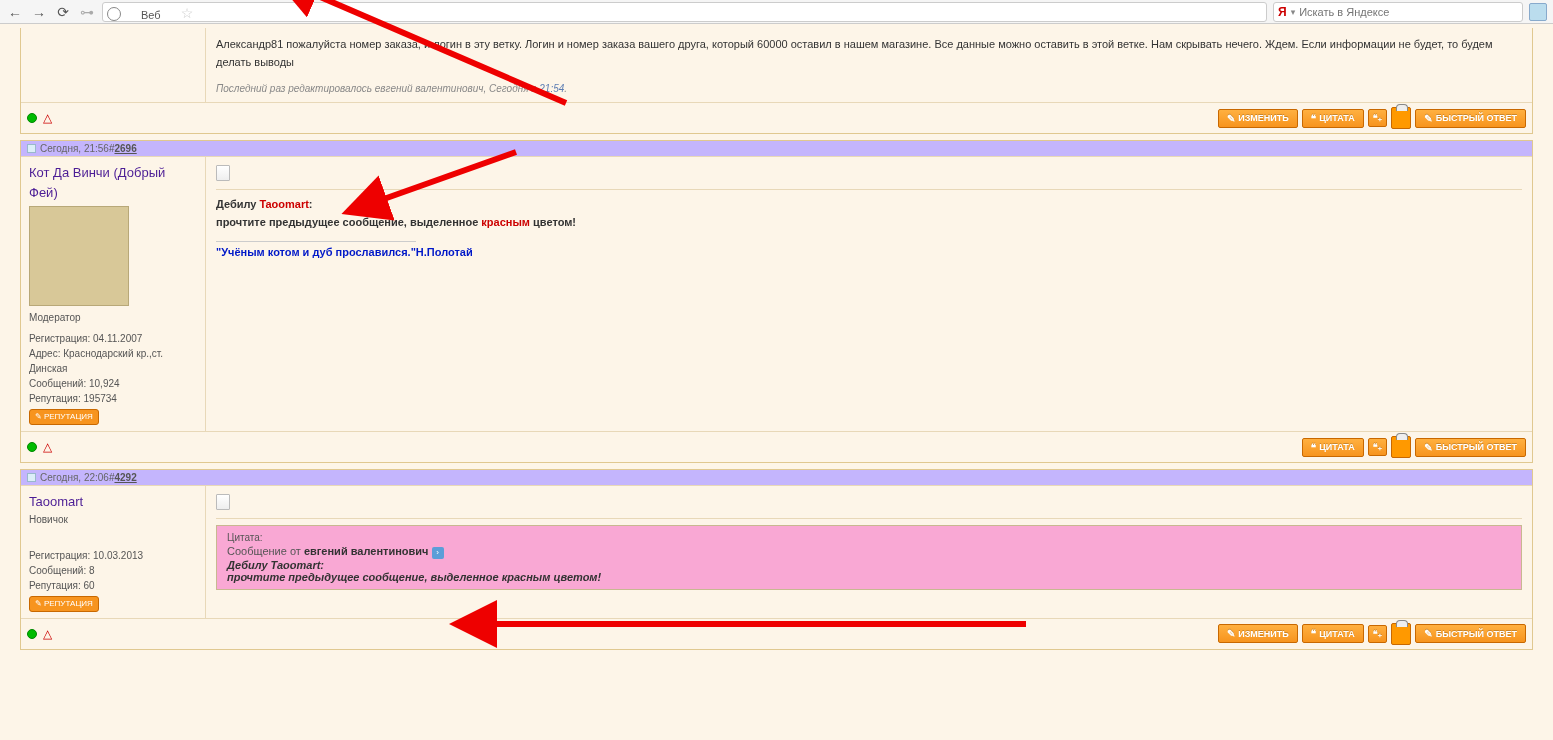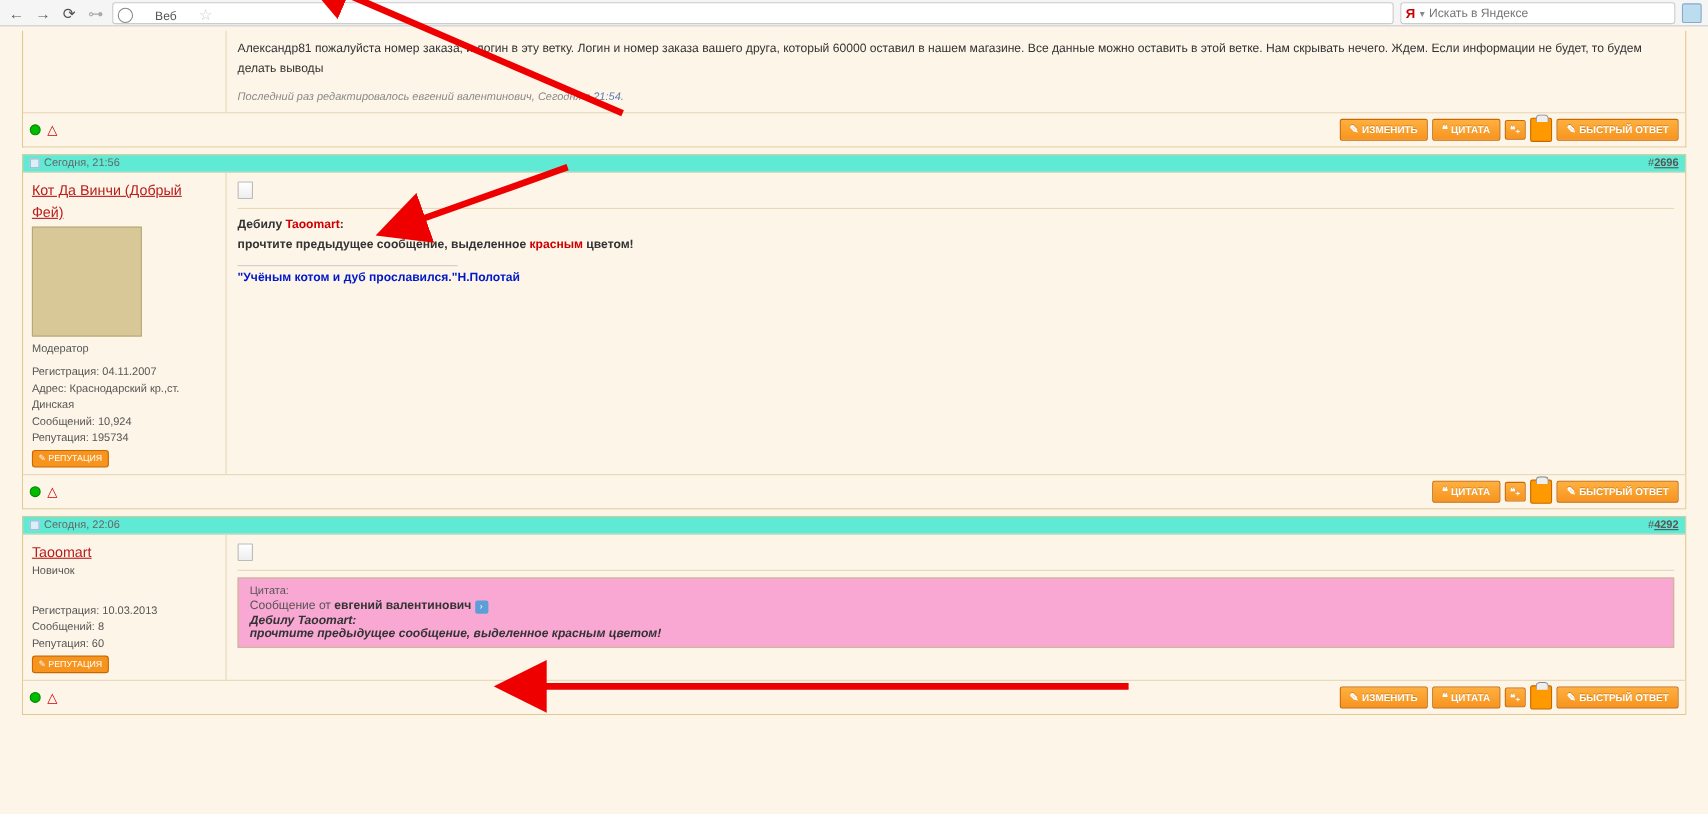--- a/index.html
+++ b/index.html
@@ -15,29 +15,29 @@
 .star { color:#ccc; font-size:14px; cursor:pointer; }
 .yandex-box { display:flex; align-items:center; background:#fff; border:1px solid #ccc; border-radius:3px; height:20px; padding:0 4px; gap:4px; width:250px; }
 .ya-logo { font-family: Arial; font-weight:bold; color:#c00; font-size:12px; }
 .ya-drop { color:#888; font-size:9px; }
 .ya-input { border:none; outline:none; flex:1; font-size:11px; color:#999; }
 .sidebar-icon { width:18px; height:18px; background:#bde; border:1px solid #8ac; border-radius:2px; }
 
 
 .forum-wrap { padding: 4px 20px; }
 .post { border:1px solid #e0c890; background:#fdf5e8; margin-bottom:6px; }
-.post-head { background:#5eead4; border-bottom:1px solid #e8d8b8; padding:2px 6px; display:flex; align-items:center; justify-content:space-between; font-size:10px; color:#666; }
+.post-head { background:#c4b5fd; border-bottom:1px solid #e8d8b8; padding:2px 6px; display:flex; align-items:center; font-size:10px; color:#666; }
 .head-left { display:flex; align-items:center; gap:4px; }
 .post-bullet { width:9px; height:9px; background:#dceef8; border:1px solid #99b8cc; }
 .perma { color:#555; }
 .perma a { color:#555; text-decoration:underline; font-weight:bold; }
 .hash { color:#555; }
 .post-body { display:flex; }
 .user-col { width: 185px; padding:6px 8px; border-right:1px solid #e8d8b8; font-size:10px; color:#555; line-height:1.5; }
-.user-name { color:#b91c1c; font-size:13px; text-decoration:underline; }
+.user-name { color:#4c1d95; font-size:13px; }
 .user-role { margin-bottom:6px; }
 .avatar { width:100px; height:100px; background:#d8c898; border:1px solid #b8a878; margin:4px 0; }
 .rep-badge { display:inline-block; background:#F7941E; border:1px solid #c86800; color:#fff; font-size:8px; padding:1px 5px; border-radius:3px; margin-top:3px; }
 .content-col { flex:1; padding:8px 10px; position:relative; }
 .content-top-border { height:1px; background:#e8d8b8; margin-bottom:6px; }
 .page-icon { width:14px; height:16px; border:1px solid #bbb; border-radius:1px; background:linear-gradient(#fff,#eee); margin-bottom:8px; }
 .msg-text { font-size:11px; color:#333; line-height:1.6; }
 .msg-text .red { color:#c00; }
 .edit-note { font-style:italic; color:#888; font-size:10px; margin-top:12px; }
 .edit-note .t-link { color:#5c7db3; }

